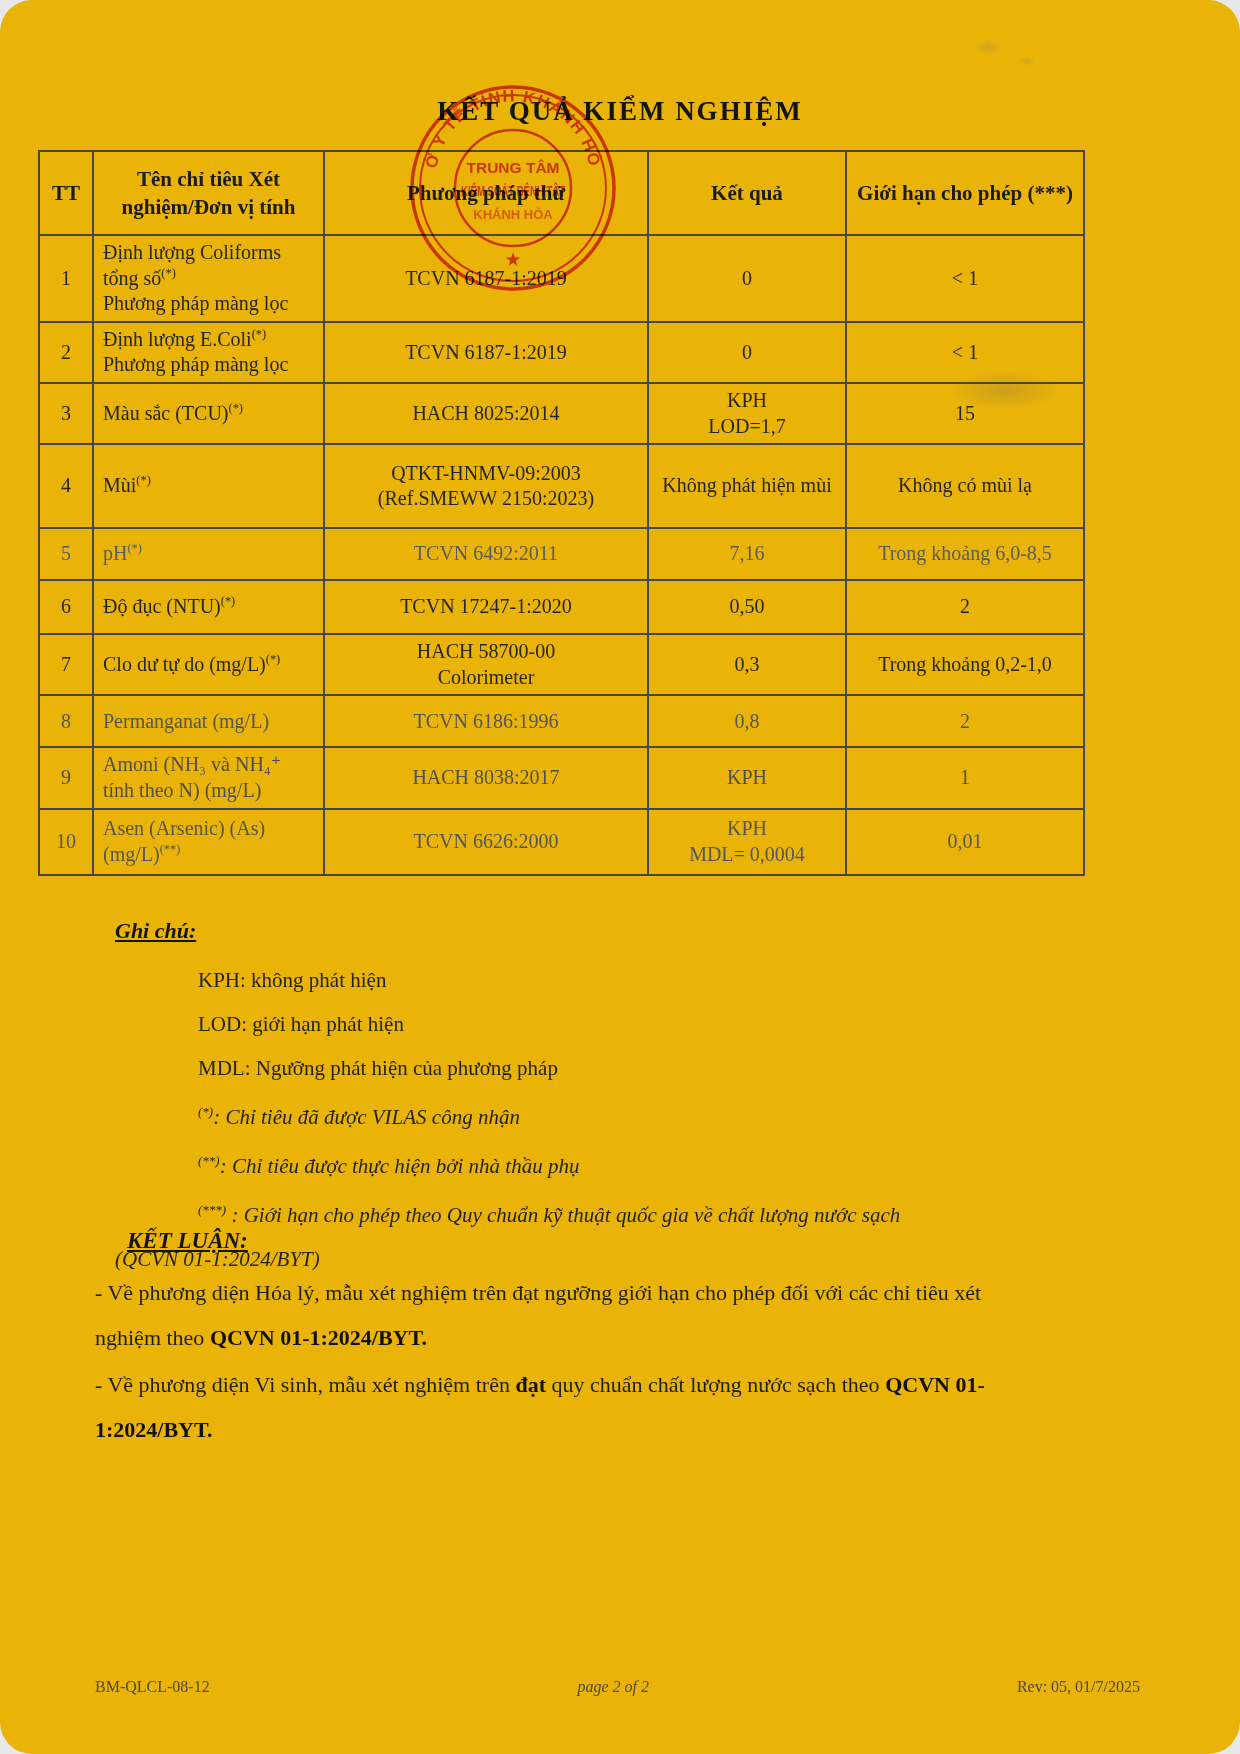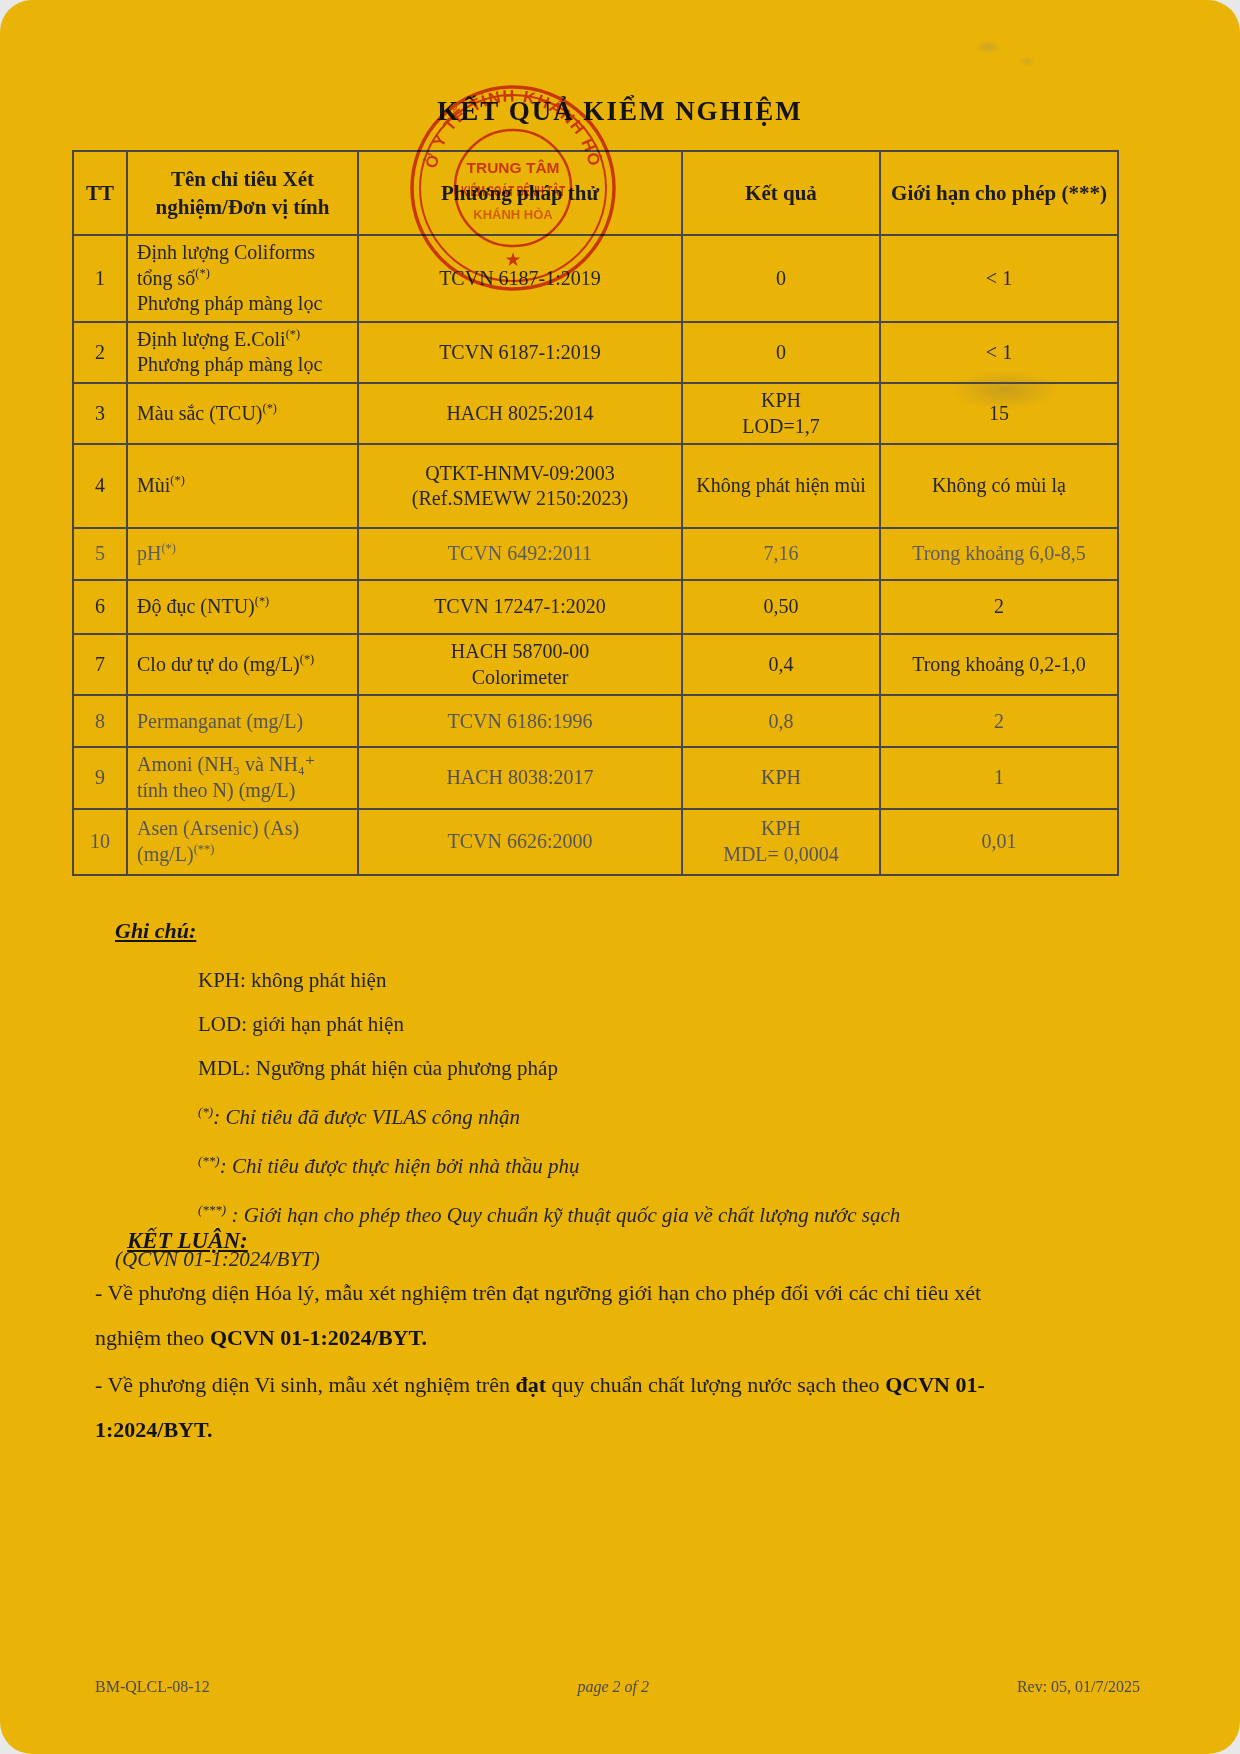--- a/index.html
+++ b/index.html
@@ -21,21 +21,21 @@
   }
   
   .stamp{
     position:absolute;left:407px;top:80px;width:212px;height:218px;
     mix-blend-mode:multiply;opacity:.88;z-index:6;pointer-events:none;
   }
   
   table.results{
     position:absolute;top:150px;left:38px;width:1045px;
     border-collapse:collapse;table-layout:fixed;
-    font-size:20px;color:#262626;margin-left:34px;
+    font-size:20px;color:#262626;
   }
   table.results th,table.results td{
     border:2px solid #474747;
     padding:4px 9px;vertical-align:middle;
     line-height:1.28;
   }
   table.results th{
     font-size:21px;font-weight:bold;color:#1c1c1c;
     text-align:center;height:74px;line-height:1.35;
   }
@@ -172,21 +172,21 @@
           <td class="cell-tt">6</td>
           <td class="cell-name">Độ đục (NTU)<sup>(*)</sup></td>
           <td class="cell-method">TCVN 17247-1:2020</td>
           <td class="cell-result">0,50</td>
           <td class="cell-limit">2</td>
         </tr>
         <tr>
           <td class="cell-tt">7</td>
           <td class="cell-name">Clo dư tự do (mg/L)<sup>(*)</sup></td>
           <td class="cell-method">HACH 58700-00<div>Colorimeter</div></td>
-          <td class="cell-result">0,4</td>
+          <td class="cell-result">0,3</td>
           <td class="cell-limit">Trong khoảng 0,2-1,0</td>
         </tr>
         <tr>
           <td class="cell-tt">8</td>
           <td class="cell-name">Permanganat (mg/L)</td>
           <td class="cell-method">TCVN 6186:1996</td>
           <td class="cell-result">0,8</td>
           <td class="cell-limit">2</td>
         </tr>
         <tr>

